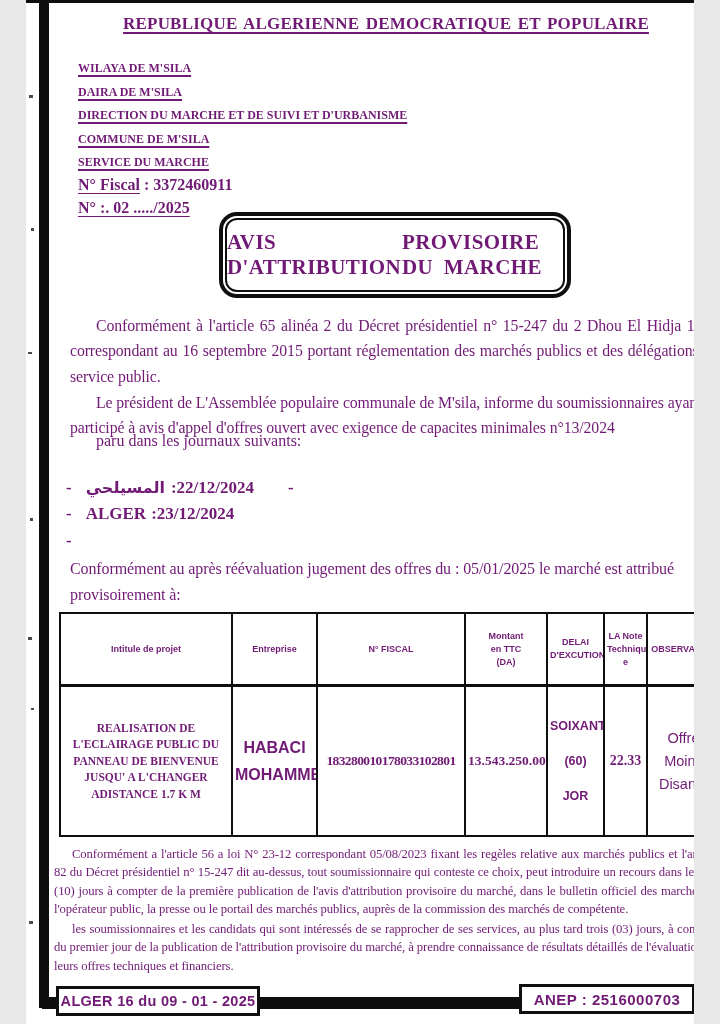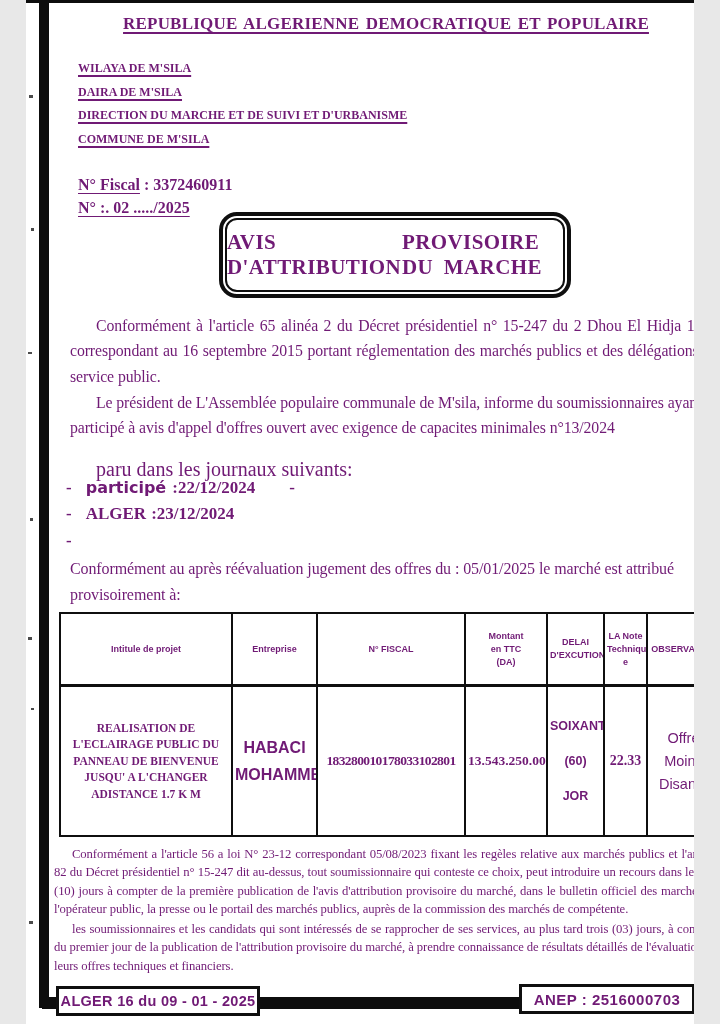--- a/index.html
+++ b/index.html
@@ -33,21 +33,21 @@
   }
   .title-box-inner{
     width:100%;height:100%;border:2.5px solid #0f0f0f;border-radius:12px;box-sizing:border-box;
     display:flex;flex-direction:row;align-items:center;justify-content:center;gap:1px;
   }
   .title-line{font-weight:bold;font-size:21px;letter-spacing:.4px;word-spacing:5px;}
   
   .para{position:absolute;left:44px;width:648px;font-size:15.8px;line-height:25.4px;letter-spacing:-0.1px;}
   .para-decret{top:313px;text-indent:26px;text-align:justify;}
   .para-president{top:390px;text-indent:26px;}
-  .para-journaux-intro{position:absolute;left:70px;top:458px;font-size:20px;}
+  .para-journaux-intro{position:absolute;left:70px;top:432px;font-size:16px;}
   .journal-line{position:absolute;left:40px;font-weight:bold;font-size:17px;display:flex;align-items:baseline;}
   .jl1{top:478px;}
   .jl2{top:504px;}
   .jl3{top:531px;}
   .journal-line .jdash{margin-right:14px;}
   .journal-line .jname-ar{font-size:16px;margin-right:6px;font-family:"DejaVu Sans",sans-serif;}
   .journal-line .jtail{margin-left:34px;}
   .para-attribution{
     position:absolute;left:44px;top:556px;width:680px;font-size:16px;line-height:26px;
     white-space:pre-line;letter-spacing:-0.1px;
@@ -106,20 +106,21 @@
 
   <div class="republic-title">
     <span>REPUBLIQUE ALGERIENNE DEMOCRATIQUE ET POPULAIRE</span>
   </div>
 
   <div class="org-block">
     <div class="org-line">WILAYA DE M'SILA</div>
     <div class="org-line">DAIRA DE M'SILA</div>
     <div class="org-line">DIRECTION DU MARCHE ET DE SUIVI ET D'URBANISME</div>
     <div class="org-line">COMMUNE DE M'SILA</div>
+    <div class="org-line">SERVICE DU MARCHE</div>
   </div>
 
   <div class="fiscal-line">
     <span class="u">N° Fiscal</span>
     <span>: 3372460911</span>
   </div>
   <div class="ref-line">N° :.  02  ...../2025</div>
 
   <div class="title-box">
     <div class="title-box-inner">
@@ -127,21 +128,21 @@
       <div class="title-line">PROVISOIRE DU MARCHE</div>
     </div>
   </div>
 
   <div class="para para-decret">Conformément à l'article 65 alinéa 2 du Décret présidentiel n° 15-247 du 2 Dhou El Hidja 1436 correspondant au 16 septembre 2015 portant réglementation des marchés publics et des délégations de service public.</div>
   <div class="para para-president">Le président de L'Assemblée populaire communale de M'sila, informe du soumissionnaires ayant participé à avis d'appel d'offres ouvert avec exigence de capacites minimales  n°13/2024</div>
   <div class="para-journaux-intro">paru dans les journaux suivants:</div>
 
   <div class="journal-line jl1">
     <span class="jdash">-</span>
-    <span class="jname-ar">participé</span>
+    <span class="jname-ar">المسيلحي</span>
     <span>:22/12/2024</span>
     <span class="jtail">-</span>
   </div>
   <div class="journal-line jl2">
     <span class="jdash">-</span>
     <span style="margin-right:5px;">ALGER</span>
     <span>:23/12/2024</span>
   </div>
   <div class="journal-line jl3">
     <span class="jdash">-</span>

